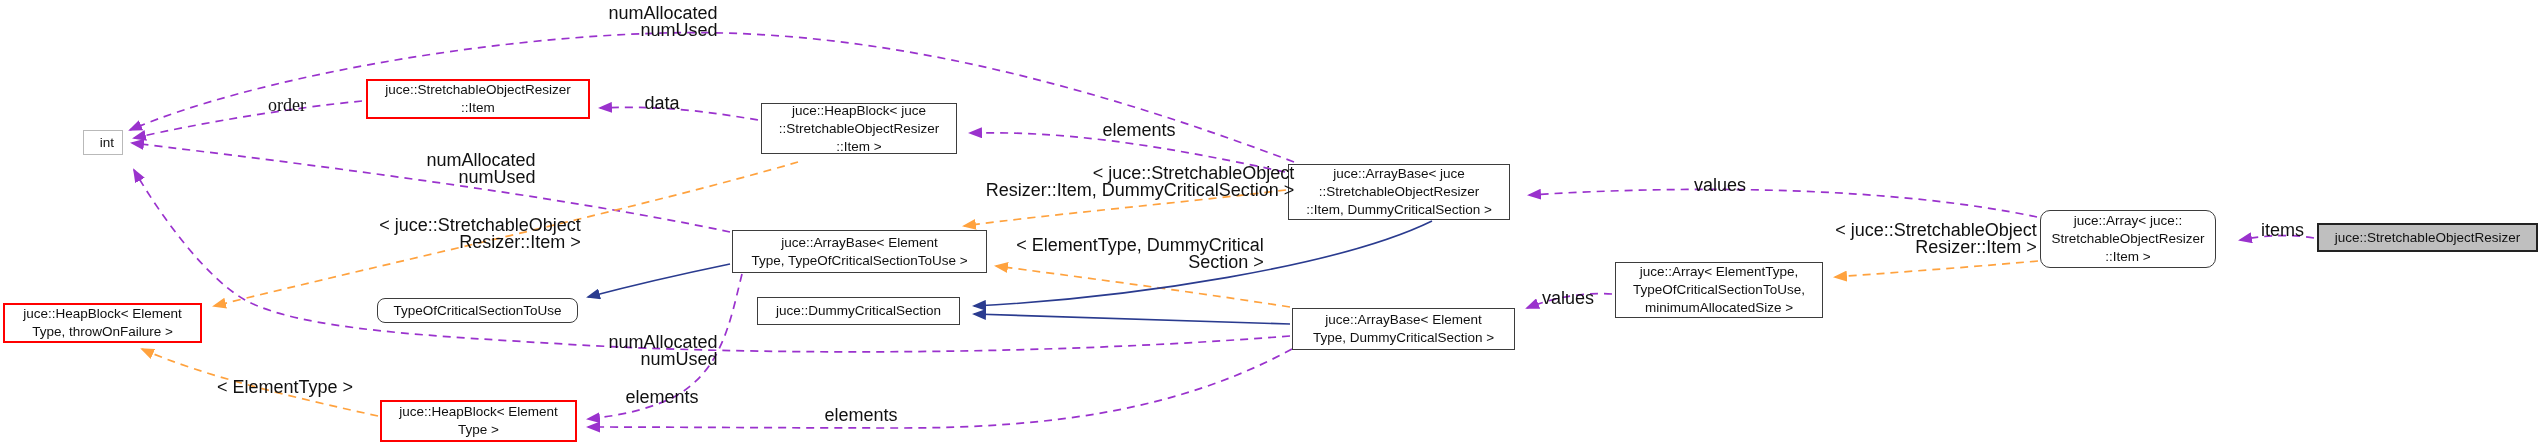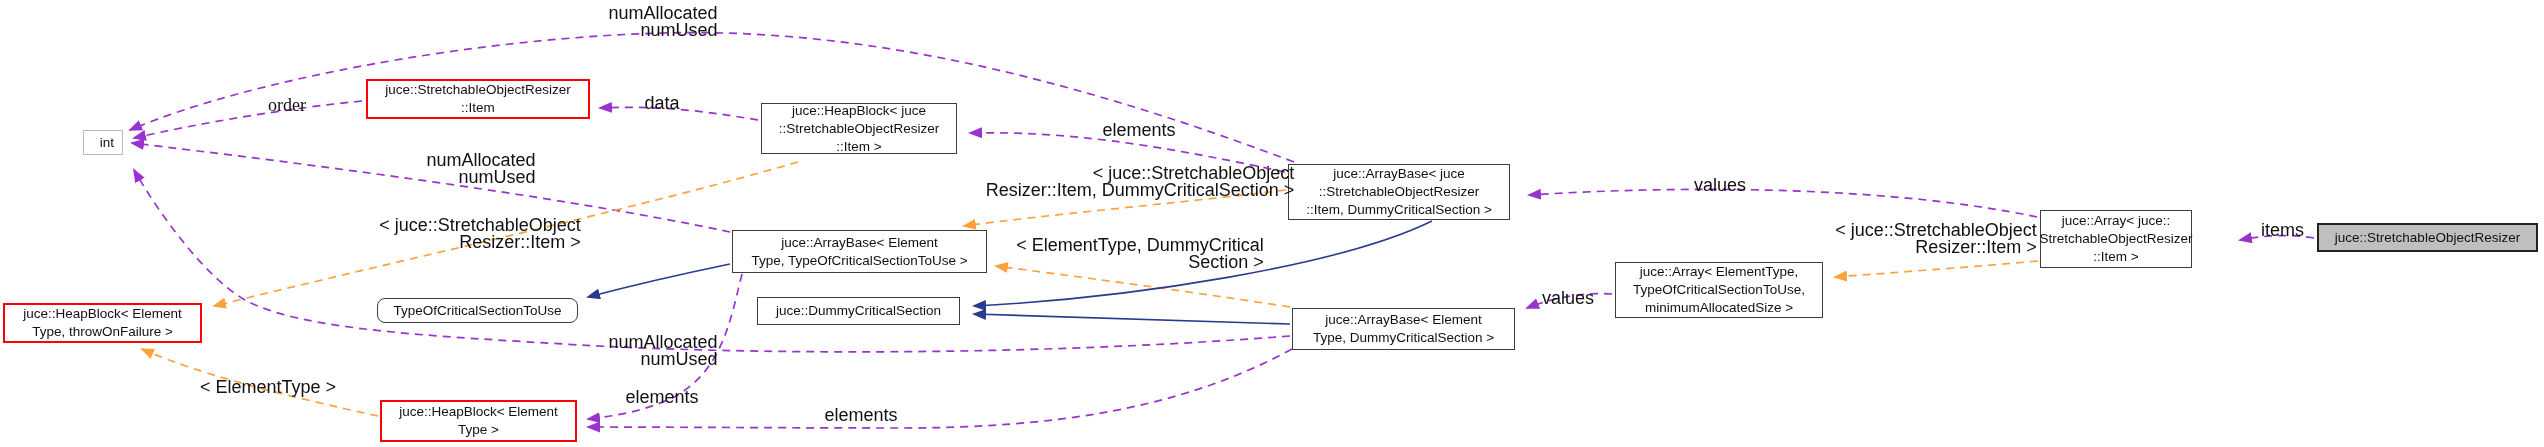--- a/index.html
+++ b/index.html
@@ -96,21 +96,21 @@
       </div>
       <div class="node red" style="left: 380px; top: 400px; width: 197px; height: 42px;">
         <span>juce::HeapBlock&lt; Element</span>
         <span>Type &gt;</span>
       </div>
       <div class="node normal" style="left: 1615px; top: 262px; width: 208px; height: 56px;">
         <span>juce::Array&lt; ElementType,</span>
         <span>TypeOfCriticalSectionToUse,</span>
         <span>minimumAllocatedSize &gt;</span>
       </div>
-      <div class="node normal" style="left: 2040px; top: 210px; width: 152px; height: 58px;">
+      <div class="node normal" style="left: 2040px; top: 210px; width: 176px; height: 58px; border-radius: 10px;">
         <span>juce::Array&lt; juce::</span>
         <span>StretchableObjectResizer</span>
         <span>::Item &gt;</span>
       </div>
       <div class="node selected" style="left: 2317px; top: 223px; width: 221px; height: 29px;">
         <span>juce::StretchableObjectResizer</span>
       </div>
     </div>
   <div id="labels-layer">
       <div class="edge-label" style="left: 663px; top: 5px;">
@@ -152,21 +152,21 @@
       <div class="edge-label" style="left: 2273px; top: 222px; padding-left: 19px;">
         <div>items</div>
       </div>
       <div class="edge-label" style="left: 1568px; top: 290px;">
         <div>values</div>
       </div>
       <div class="edge-label" style="left: 663px; top: 334px;">
         <div>numAllocated</div>
         <div>numUsed</div>
       </div>
-      <div class="edge-label" style="left: 268px; top: 379px;">
+      <div class="edge-label" style="left: 285px; top: 379px;">
         <div>&lt; ElementType &gt;</div>
       </div>
       <div class="edge-label" style="left: 662px; top: 389px;">
         <div>elements</div>
       </div>
       <div class="edge-label" style="left: 861px; top: 407px;">
         <div>elements</div>
       </div>
     </div>
 </div>

